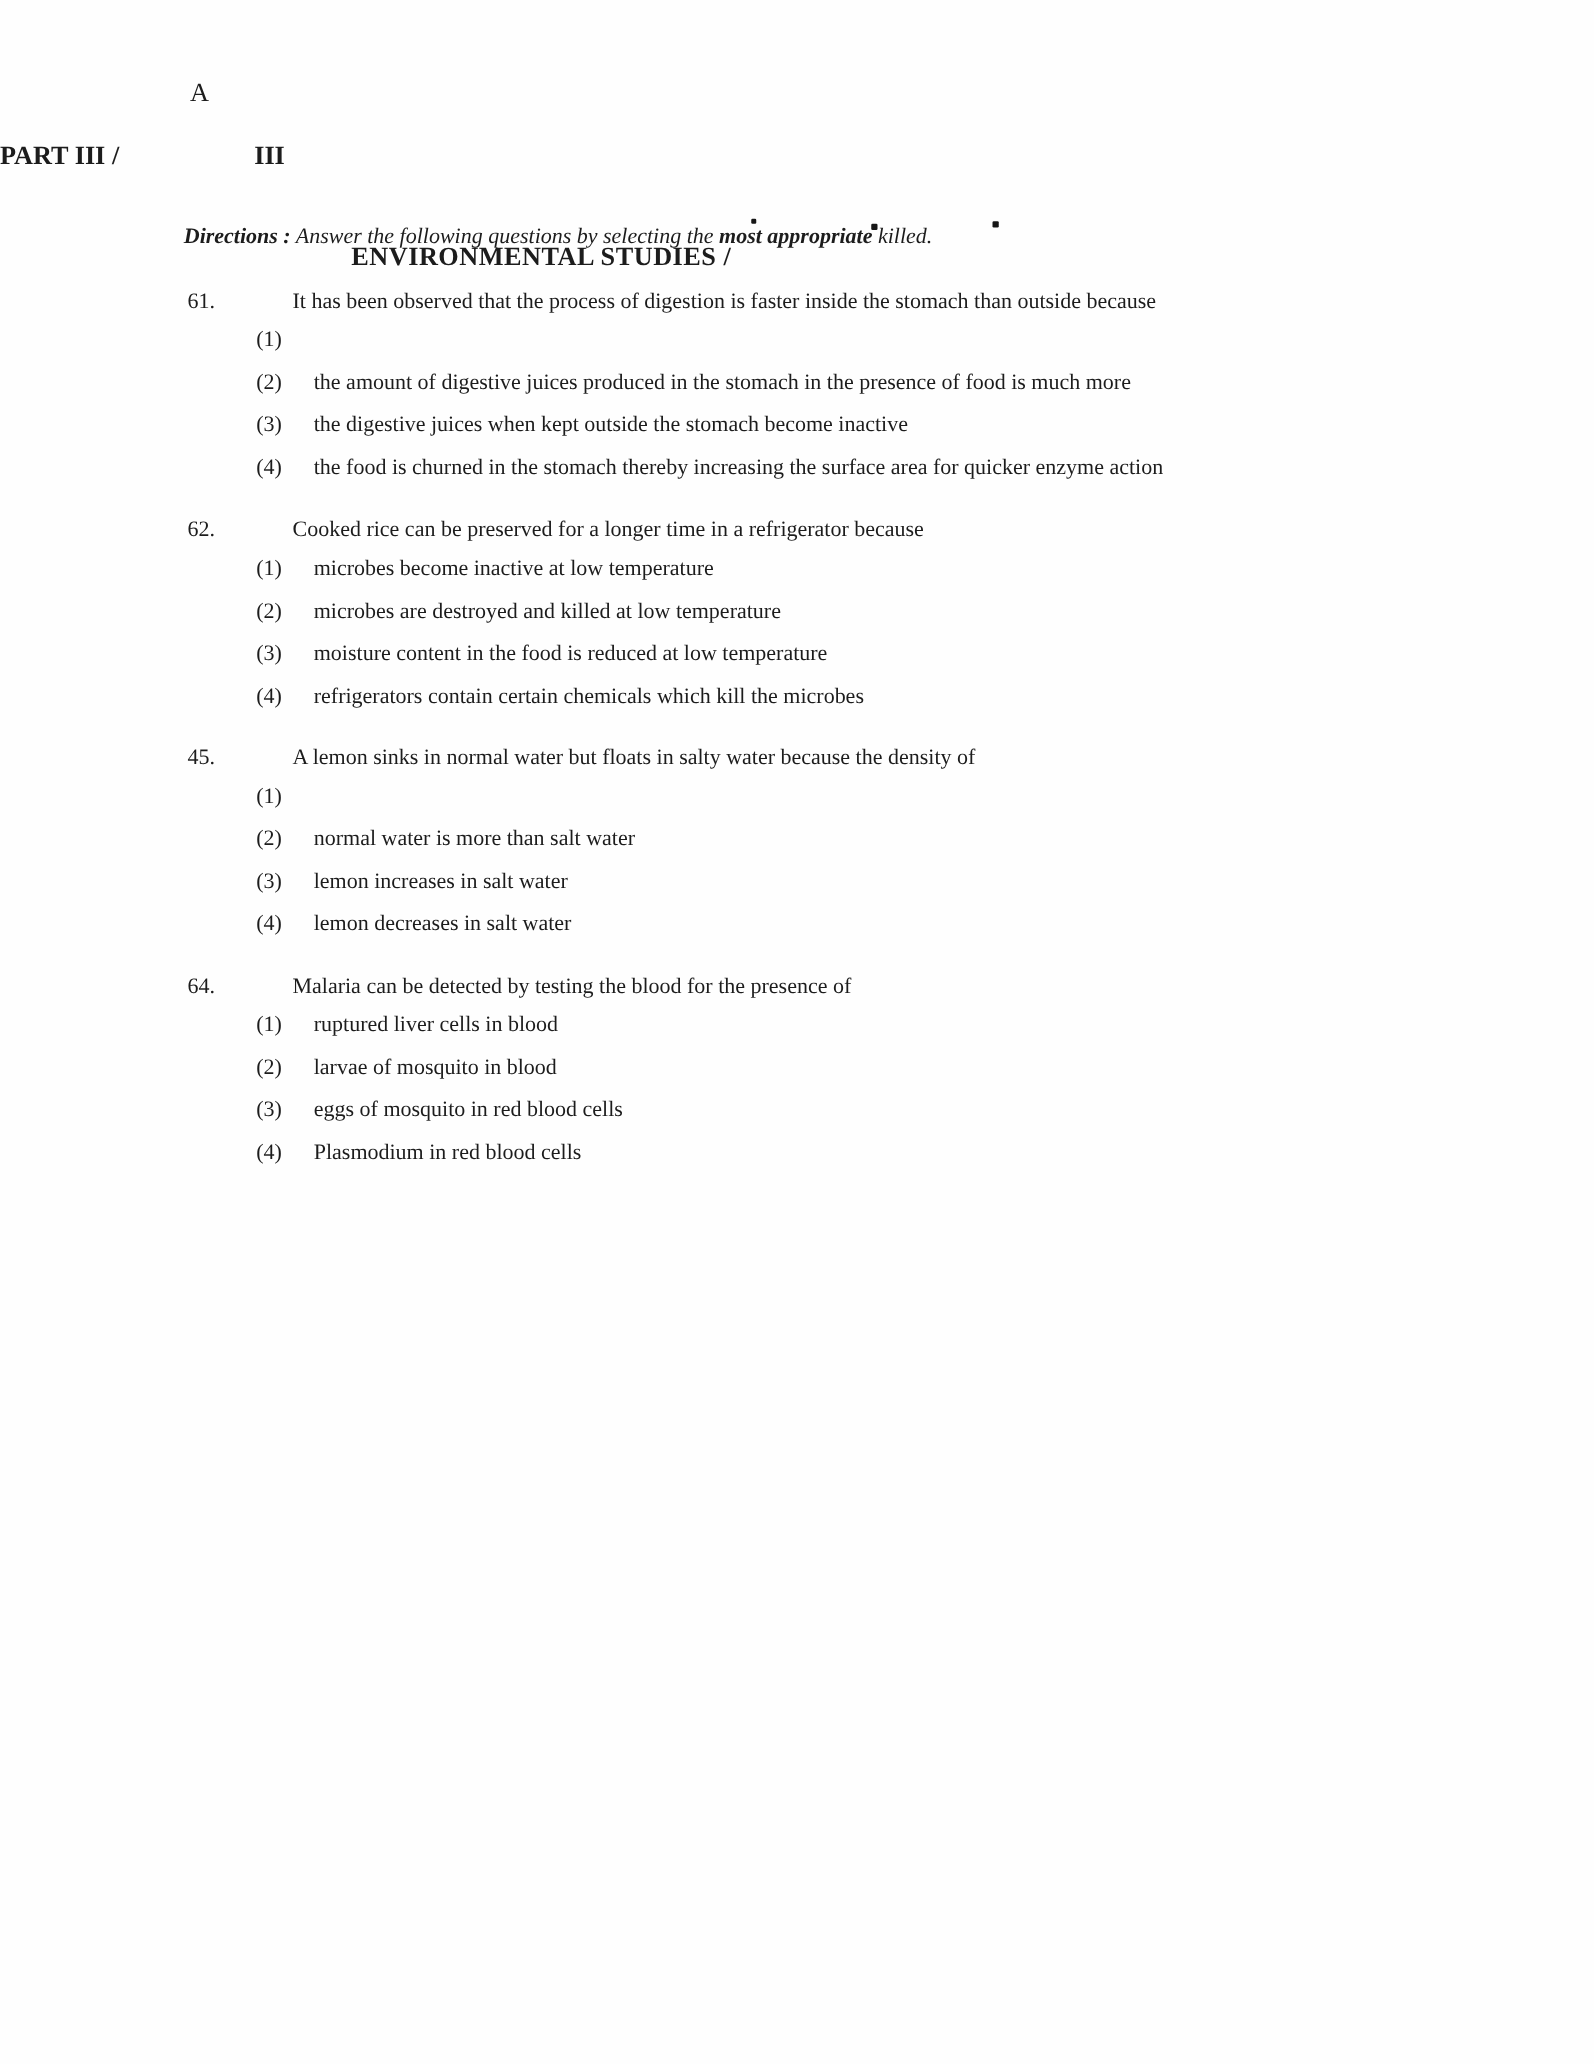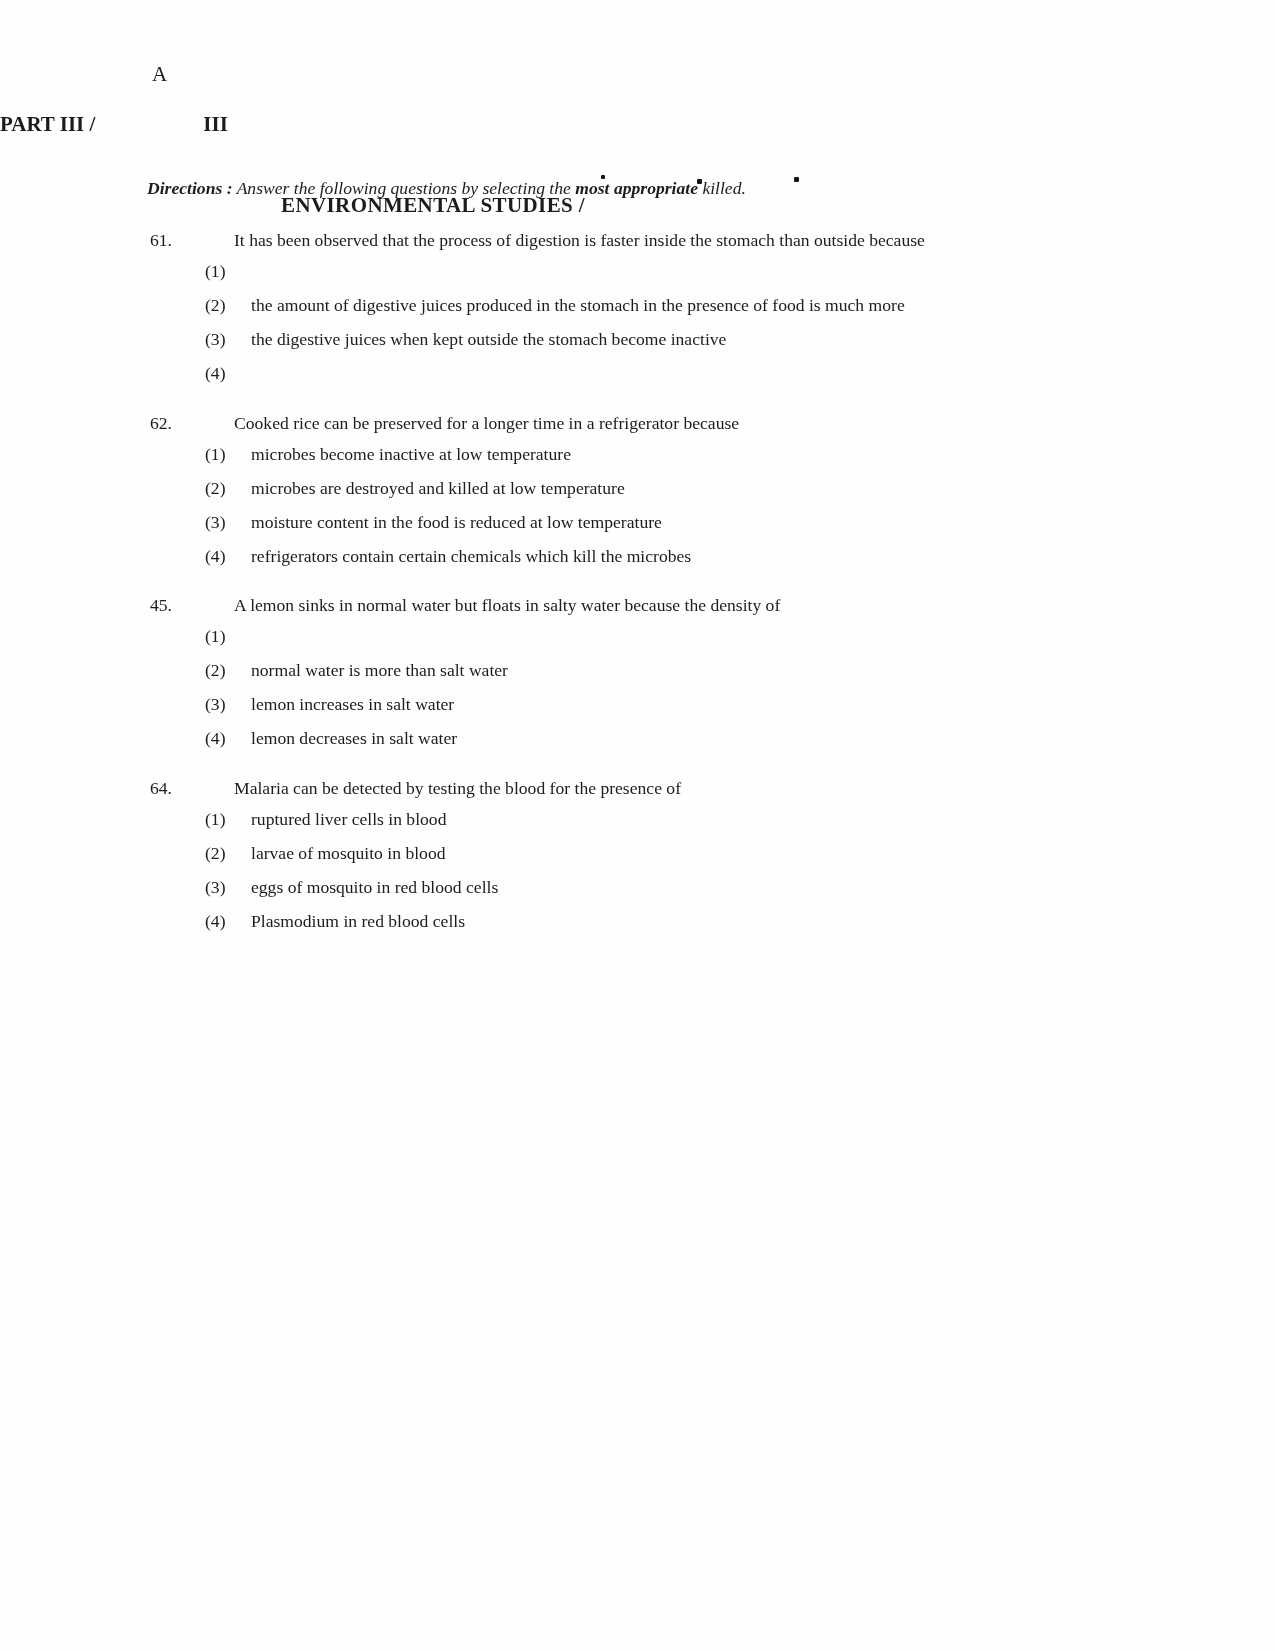--- a/index.html
+++ b/index.html
@@ -130,20 +130,21 @@
       <div class="opt-row">
         <span class="opt-label">(2)</span>
         <span class="opt-text">the amount of digestive juices produced in the stomach in the presence of food is much more</span>
       </div>
       <div class="opt-row">
         <span class="opt-label">(3)</span>
         <span class="opt-text">the digestive juices when kept outside the stomach become inactive</span>
       </div>
       <div class="opt-row">
         <span class="opt-label">(4)</span>
+        <span class="opt-text justified">the food is churned in the stomach thereby increasing the surface area for quicker enzyme action</span>
       </div>
     </div>
 
     <div class="question">
       <div class="q-row">
         <span class="q-num">62.</span>
         <span class="q-stem">Cooked rice can be preserved for a longer time in a refrigerator because</span>
       </div>
       <div class="opt-row">
         <span class="opt-label">(1)</span>

